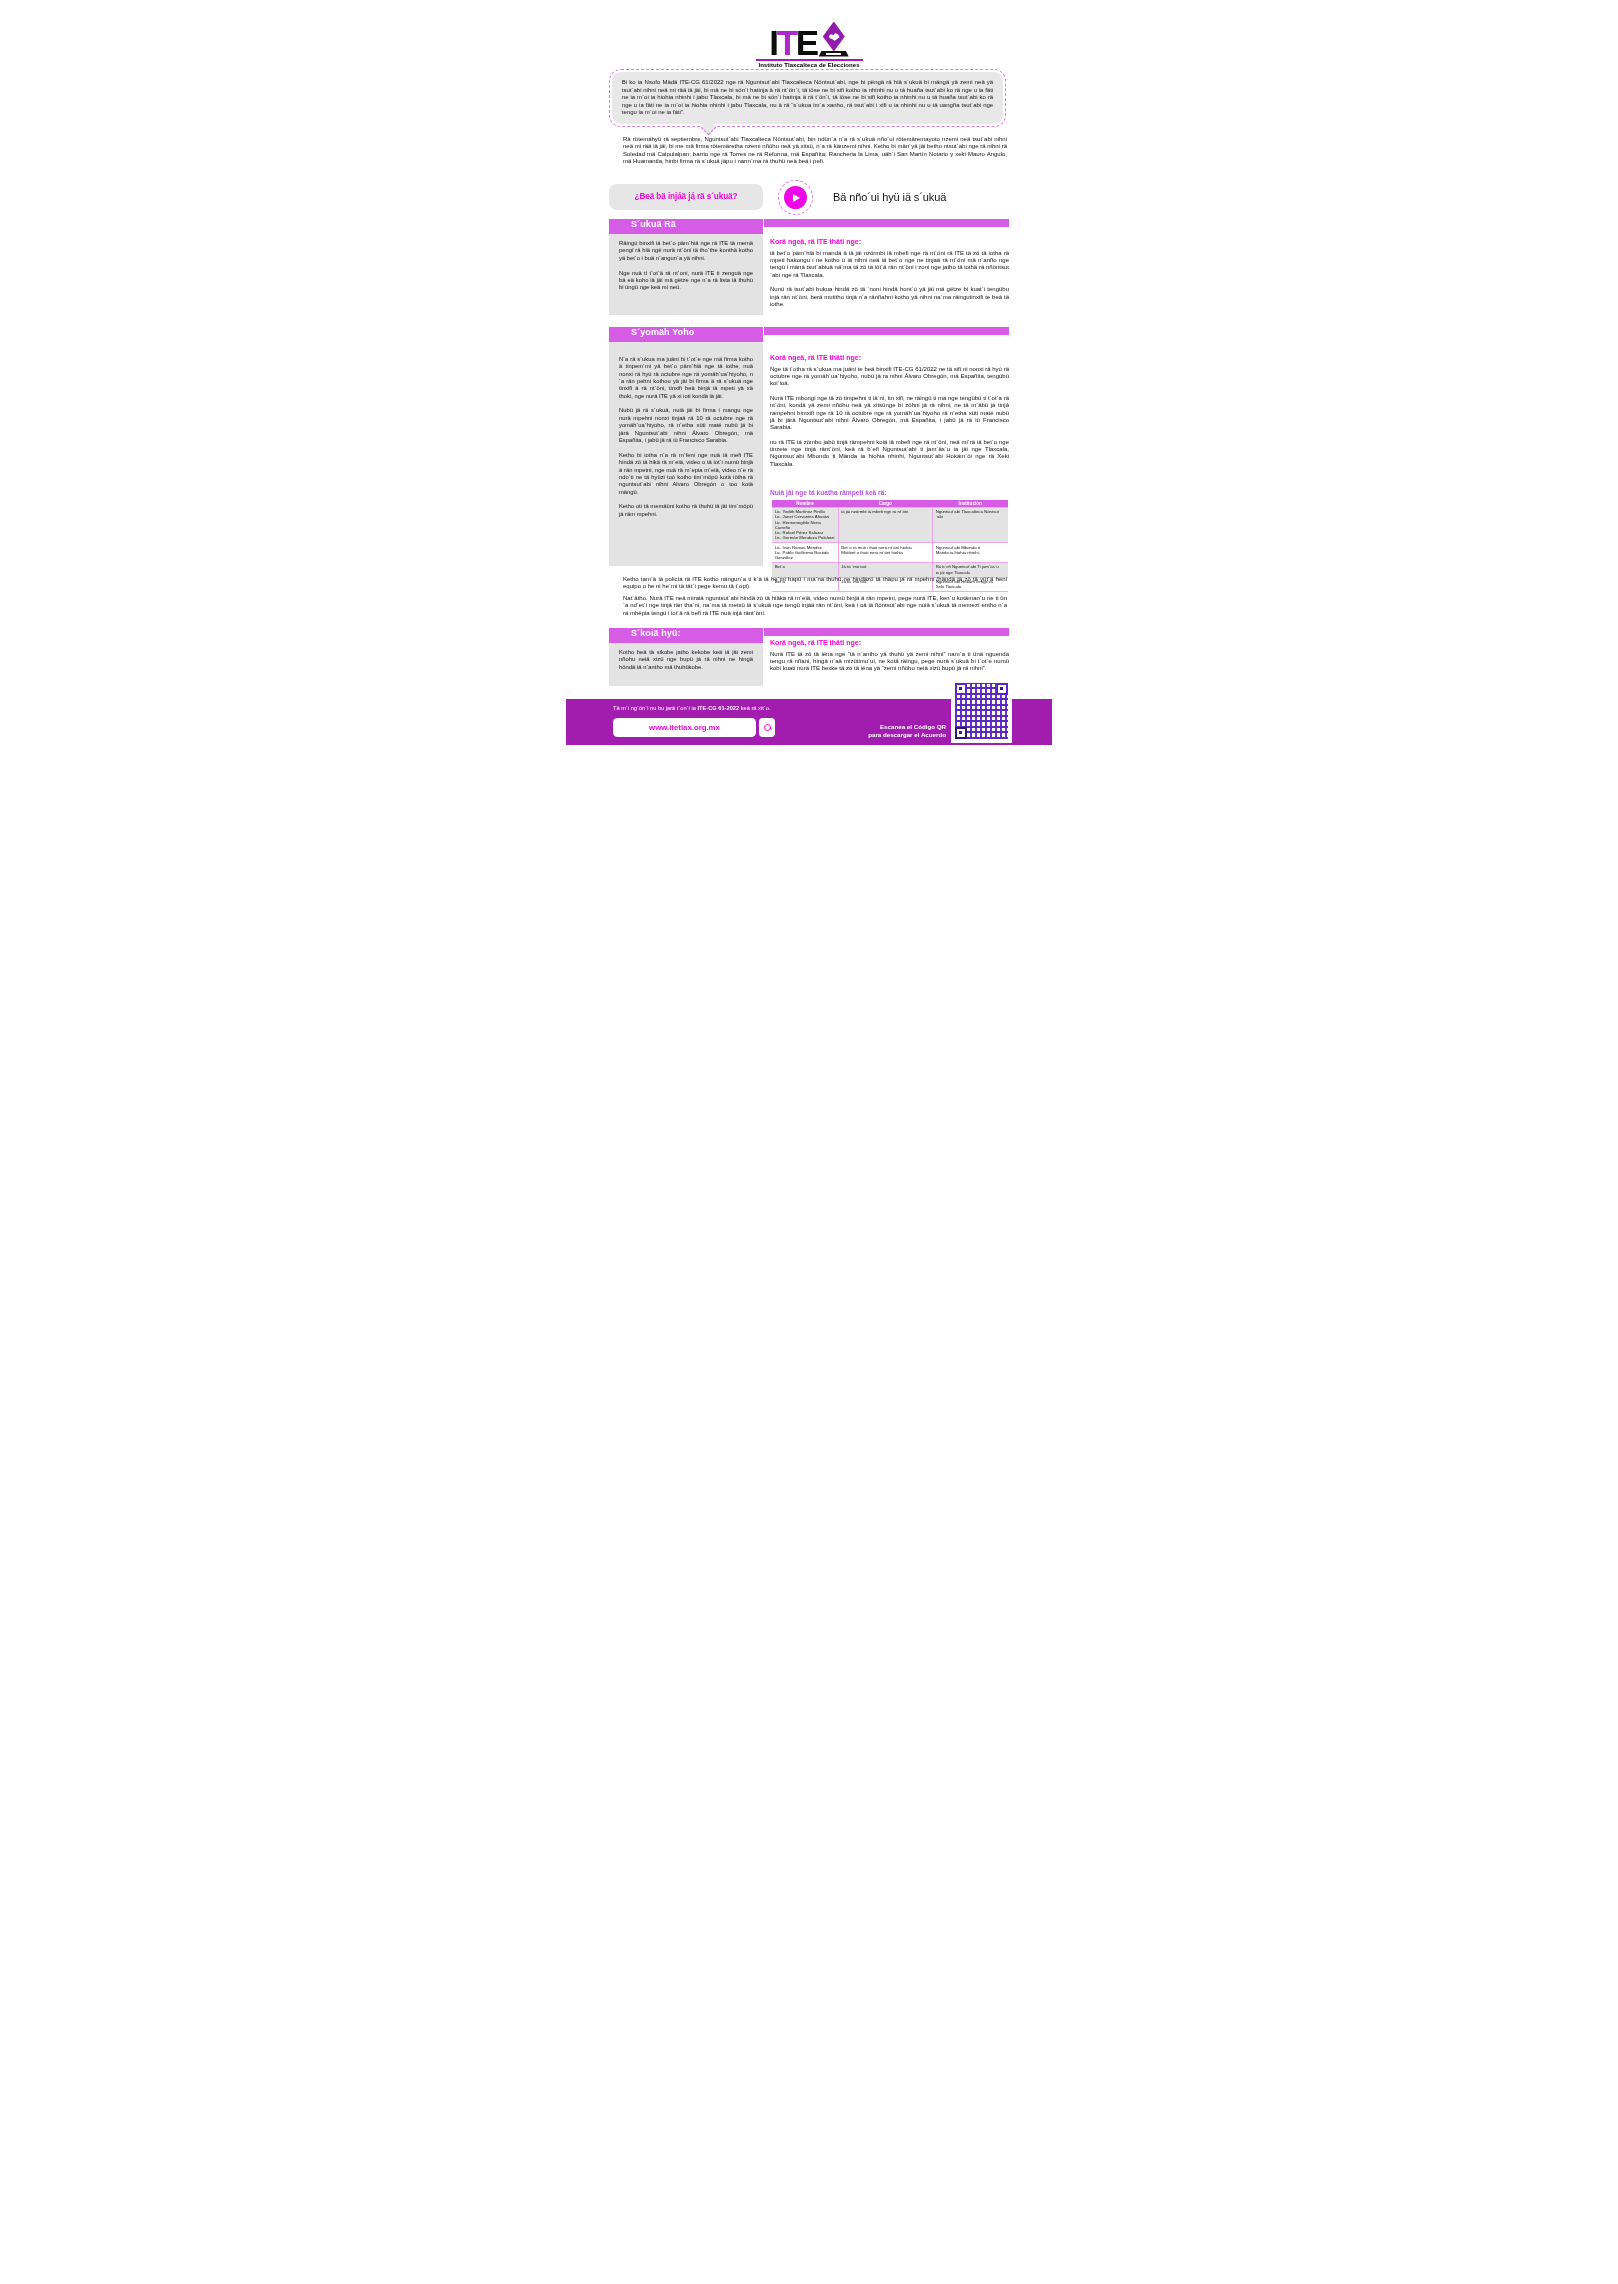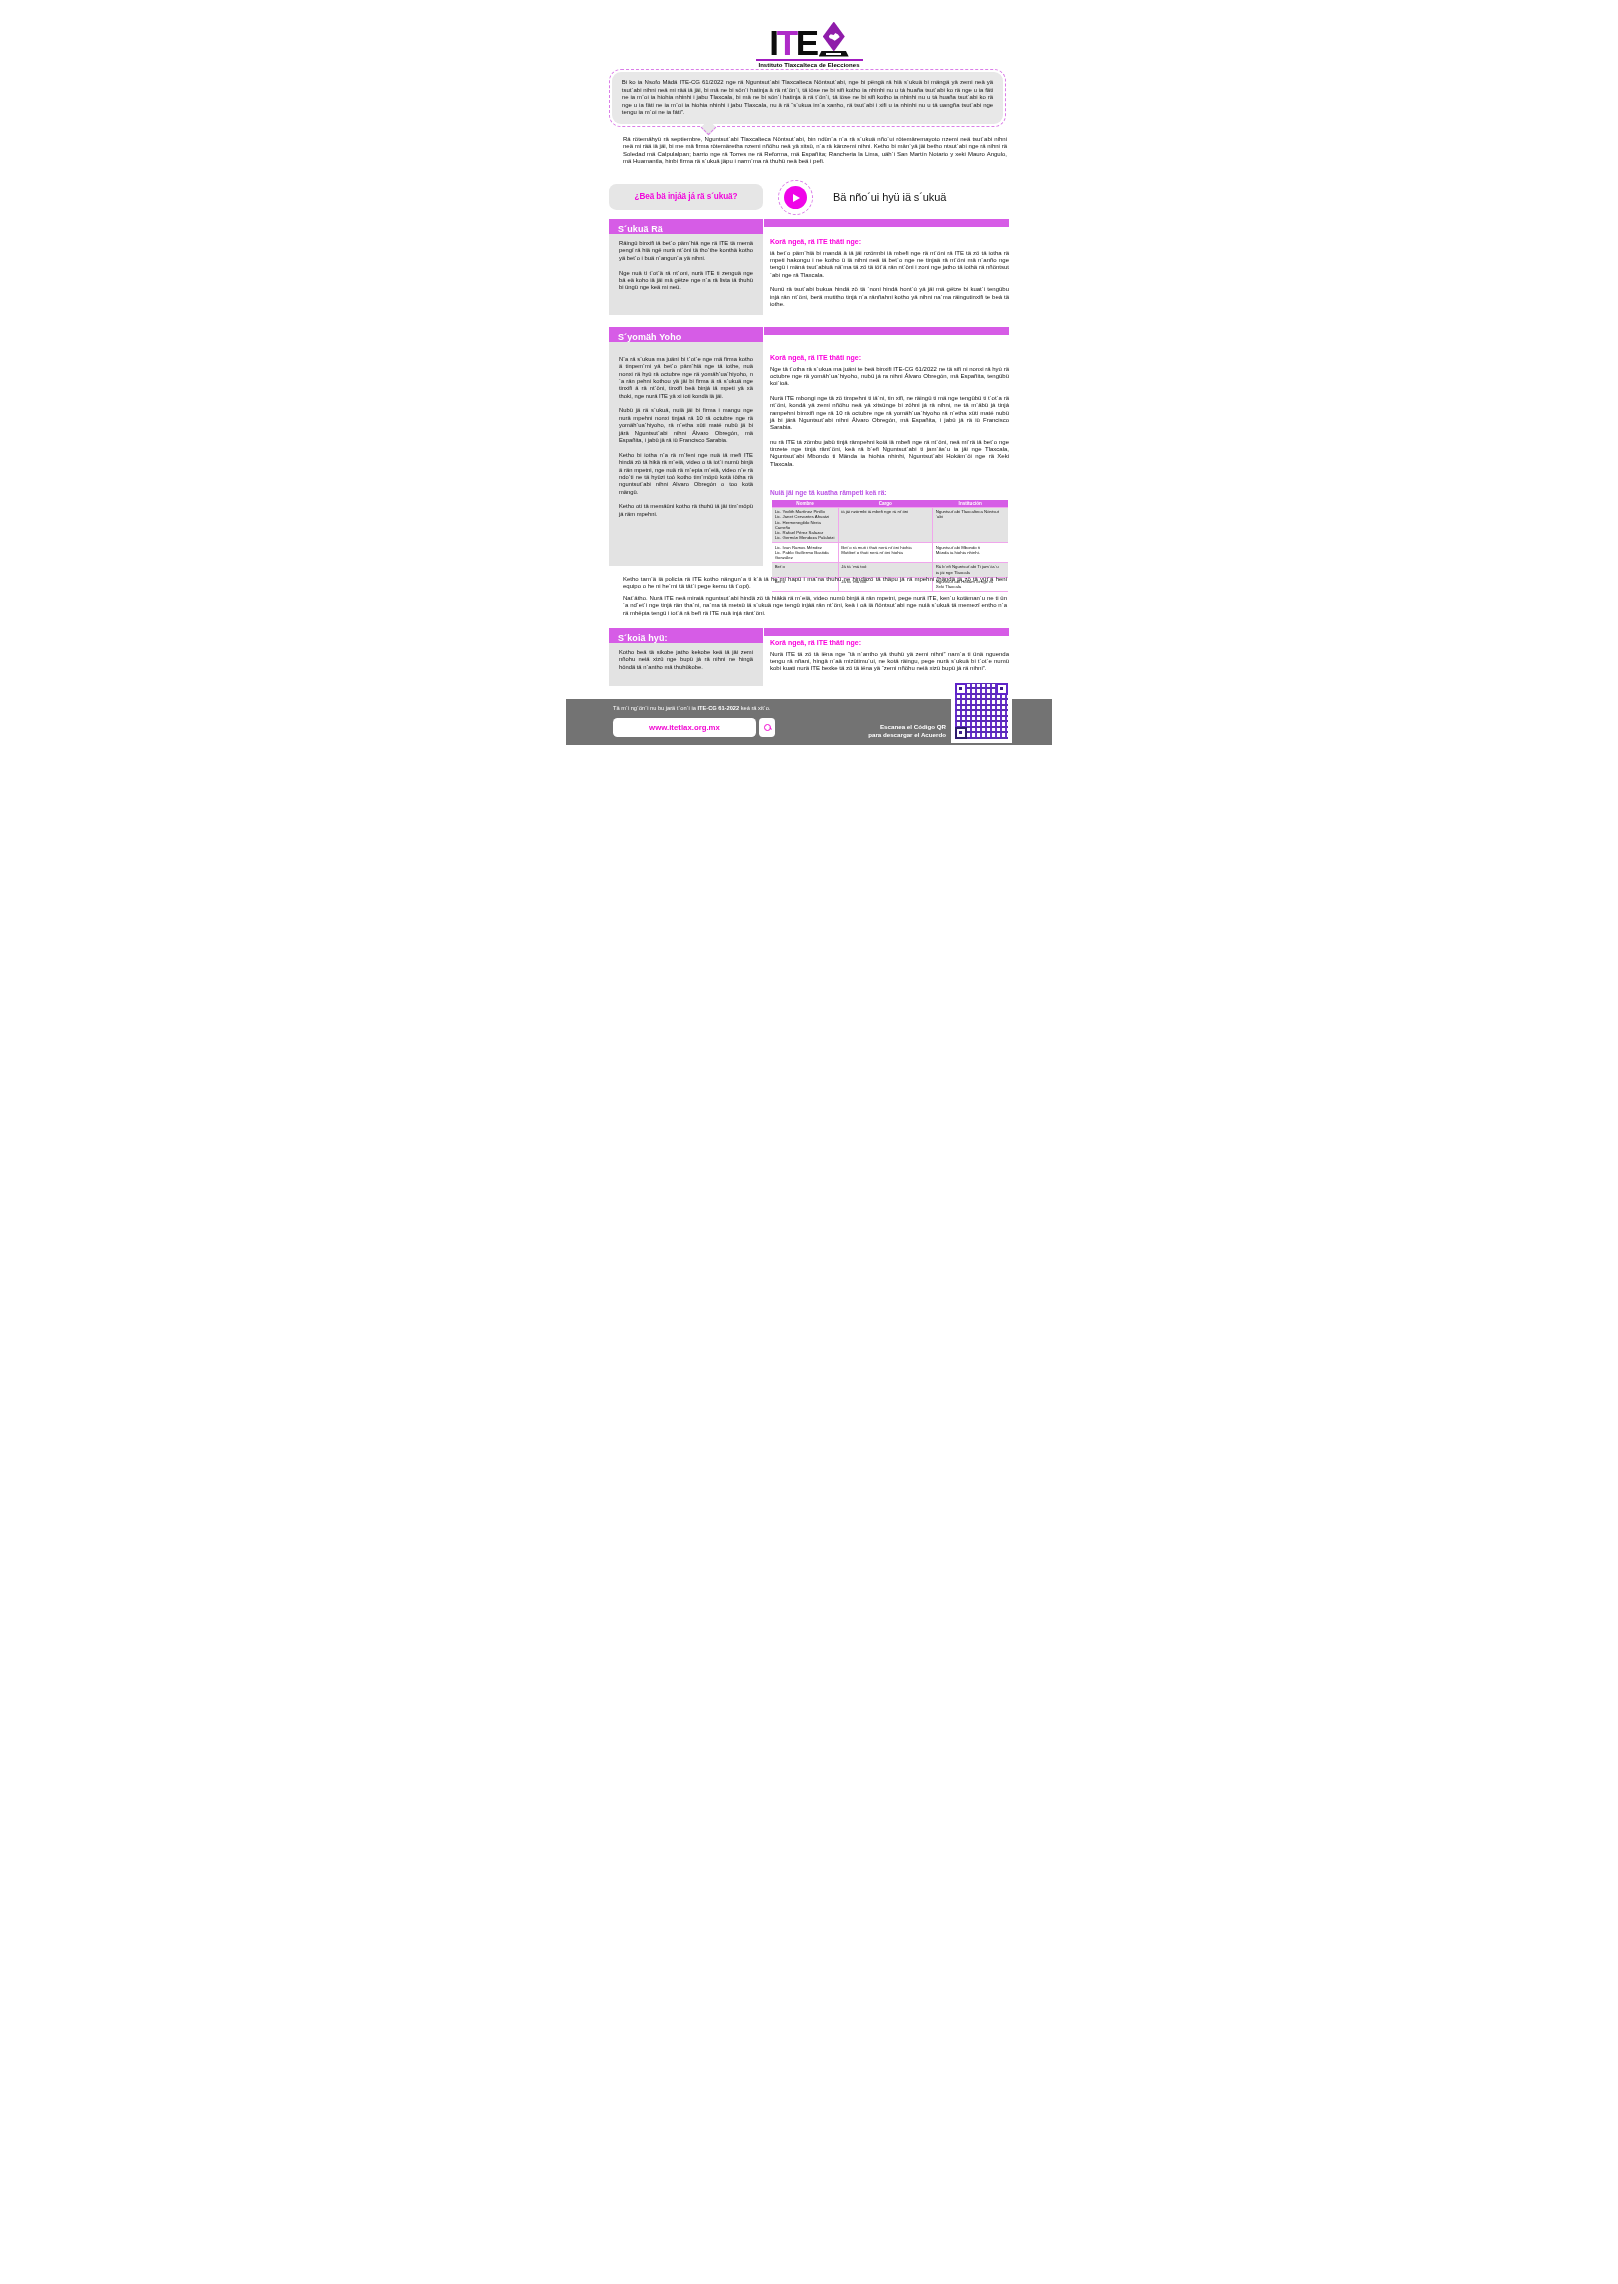--- a/index.html
+++ b/index.html
@@ -50,21 +50,21 @@
     border:1.4px dashed #da7ce8; background:#fff; display:flex; align-items:center; justify-content:center; cursor:pointer; }
   .q-play-inner { width:23px; height:23px; border-radius:50%; background:#ef05e8;
     display:flex; align-items:center; justify-content:center; }
   .q-play-tri { width:0; height:0; border-left:7.3px solid #fff; border-top:4.6px solid transparent;
     border-bottom:4.6px solid transparent; margin-left:2.3px; }
   .q-answer { position:absolute; left:267px; top:168px; height:25.6px; display:flex; align-items:center;
     font-size:11px; color:#141414; letter-spacing:-0.1px; }
 
   
   .sec-band { position:absolute; left:43px; width:154px; height:15px; background:#d65ce6;
-    display:flex; align-items:flex-end; padding-left:9px; }
+    display:flex; align-items:flex-start; padding-left:22px; }
   .sec-band span { color:#fff; font-weight:800; font-size:9px; letter-spacing:0.1px; }
   .sec-stripe { position:absolute; left:198px; width:245px; height:7.8px; background:#d65ce6; }
   .graycol { position:absolute; left:43px; width:154px; background:#e3e3e3; padding:6px 10px; }
   .graycol p { font-size:5.8px; line-height:7.4px; text-align:justify; margin-bottom:7.3px; }
   .graycol p:last-child { margin-bottom:0; }
   .rightcol { position:absolute; left:204px; width:239px; }
   .rhead { color:#fb00dd; font-weight:800; font-size:7px; margin-bottom:4.6px; }
   .rightcol p.body { font-size:6px; line-height:7.4px; text-align:justify; margin-bottom:6.9px; }
 
   
@@ -76,21 +76,21 @@
   .tbl td:last-child { border-right:none; }
   .tbl tr { border-bottom:0.9px solid #f0a6ec; }
   .tbl tr.odd { background:#e3e3e3; }
   .tbl col.c1 { width:28%; } .tbl col.c2 { width:40%; } .tbl col.c3 { width:32%; }
 
   
   .after { position:absolute; left:57px; width:384px; }
   .after p { font-size:6px; line-height:7.4px; text-align:justify; }
 
   
-  .footer { position:absolute; left:0; right:0; top:683px; height:61px; background:#737373; }
+  .footer { position:absolute; left:0; right:0; top:683px; height:61px; background:#a21caf; }
   .footer-note { position:absolute; left:47px; top:5.5px; color:#fff; font-size:5.7px; }
   .footer-note b { font-weight:800; }
   .site-btn { position:absolute; left:47px; top:19px; width:143px; height:19px; background:#fff;
     border-radius:4.6px; display:flex; align-items:center; justify-content:center; cursor:pointer; }
   .site-btn span { color:#f20ad2; font-weight:800; font-size:7.8px; }
   .search-btn { position:absolute; left:193px; top:19px; width:16.4px; height:19px; background:#fff;
     border-radius:3.7px; display:flex; align-items:center; justify-content:center; cursor:pointer; }
   .qr-caption { position:absolute; left:256px; width:124px; top:24px; text-align:right;
     color:#fff; font-weight:800; font-size:6.2px; line-height:8.2px; }
   .qr-panel { position:absolute; left:385px; top:663px; width:61px; height:64px; background:#fff; z-index:5;

